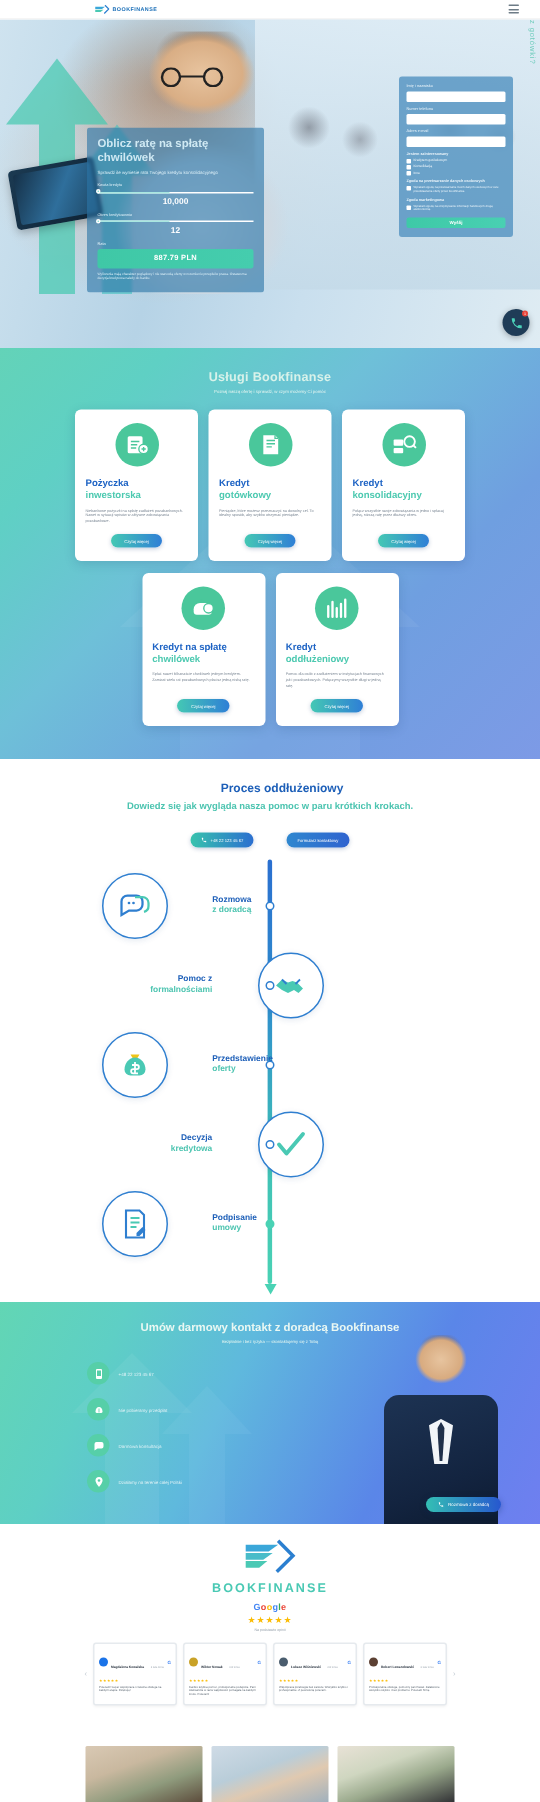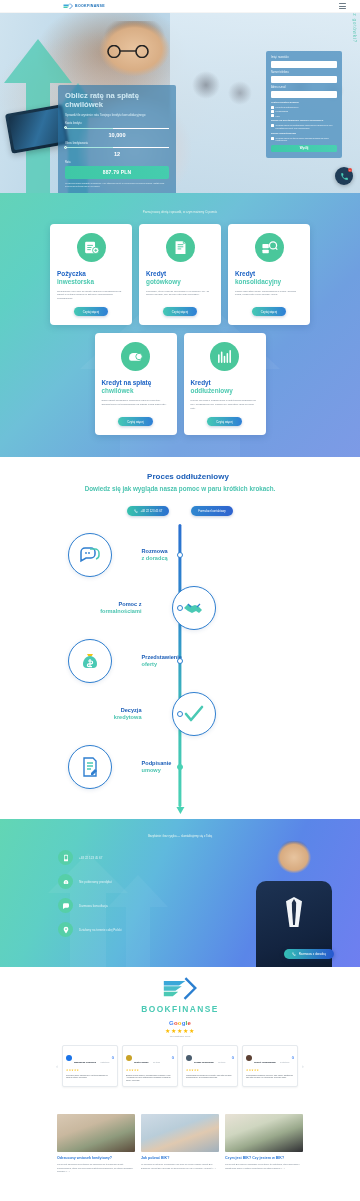--- a/index.html
+++ b/index.html
@@ -23,21 +23,21 @@
   .brand { display: flex; align-items: center; gap: 2px; margin-left: 55px; }
   .brand-mark { width: 10px; height: 7px; position: relative; }
   .brand-mark svg { display: block; }
   .brand-text { font-size: 3.6px; font-weight: bold; color: #1b6fb8; letter-spacing: .3px; }
   .hamburger { width: 7px; height: 6px; display: flex; flex-direction: column;
     justify-content: space-between; margin-right: 6px; }
   .hamburger i { display: block; height: 1px; background: #6d7b86; border-radius: 1px; }
 
   
   .hero {
-    position: relative; height: 180px; overflow: hidden;
+    position: relative; height: 219px; overflow: hidden;
     background: linear-gradient(115deg,#d9e8f1 0%,#c3dced 22%,#b9d5e8 42%,#cfe2ee 62%,#e4eef4 100%);
   }
   .hero-photo {
     position: absolute; inset: 0;
     background:
       radial-gradient(ellipse 52% 62% at 30% 48%, rgba(215,170,140,.55) 0%, rgba(215,170,140,0) 62%),
       radial-gradient(ellipse 30% 40% at 31% 22%, rgba(150,92,48,.55) 0%, rgba(150,92,48,0) 70%),
       radial-gradient(ellipse 40% 55% at 78% 45%, rgba(180,200,215,.7) 0%, rgba(180,200,215,0) 70%),
       linear-gradient(105deg,#cfe3ef 0%,#b6d3e6 35%,#c9dfee 60%,#dfecf3 100%);
   }
@@ -398,20 +398,21 @@
         </svg>
       <span class="badge">1</span>
     </div>
   </section>
 
   <section class="services">
     <svg class="big-arrow" viewBox="0 0 260 190">
       <path d="M70 190V92H30L130 0l100 92h-40v98z" fill="#ffffff" opacity=".22"></path>
     </svg>
     <div class="sec-head">
+      <h2>Usługi Bookfinanse</h2>
       <p>Poznaj naszą ofertę i sprawdź, w czym możemy Ci pomóc</p>
     </div>
 
     <div class="cards-row">
       <div class="card">
         <div class="card-icon">
           <svg width="17" height="17" viewBox="0 0 24 24">
               <rect x="3" y="4" width="14" height="16" rx="1.5" fill="#fff"></rect>
               <path d="M6 9h8M6 12h6M6 15h5" stroke="#4ac79b" stroke-width="1.3"></path>
               <circle cx="18" cy="16" r="4.5" fill="#fff" stroke="#4ac79b" stroke-width="1.3"></circle>
@@ -554,20 +555,21 @@
         </div>
       </div>
     </div>
   </section>
 
   <section class="cta">
     <svg class="arrows2" viewBox="0 0 210 120">
       <path d="M40 120V46H18L58 6l40 40H76v74z" fill="#ffffff" opacity=".22"></path>
       <path d="M96 120V60H78l30-32 30 32h-18v60z" fill="#ffffff" opacity=".18"></path>
     </svg>
+    <h2>Umów darmowy kontakt z doradcą Bookfinanse</h2>
     <div class="csub">Bezpłatnie i bez ryzyka — skontaktujemy się z Tobą</div>
 
     <div class="cta-list">
       <div class="cta-item">
         <span class="ic">
           <svg width="8" height="8" viewBox="0 0 24 24">
               <rect x="6" y="2" width="12" height="20" rx="2" fill="#fff"></rect>
               <rect x="8" y="5" width="8" height="11" fill="#56cfa8"></rect>
             </svg>
         </span>

